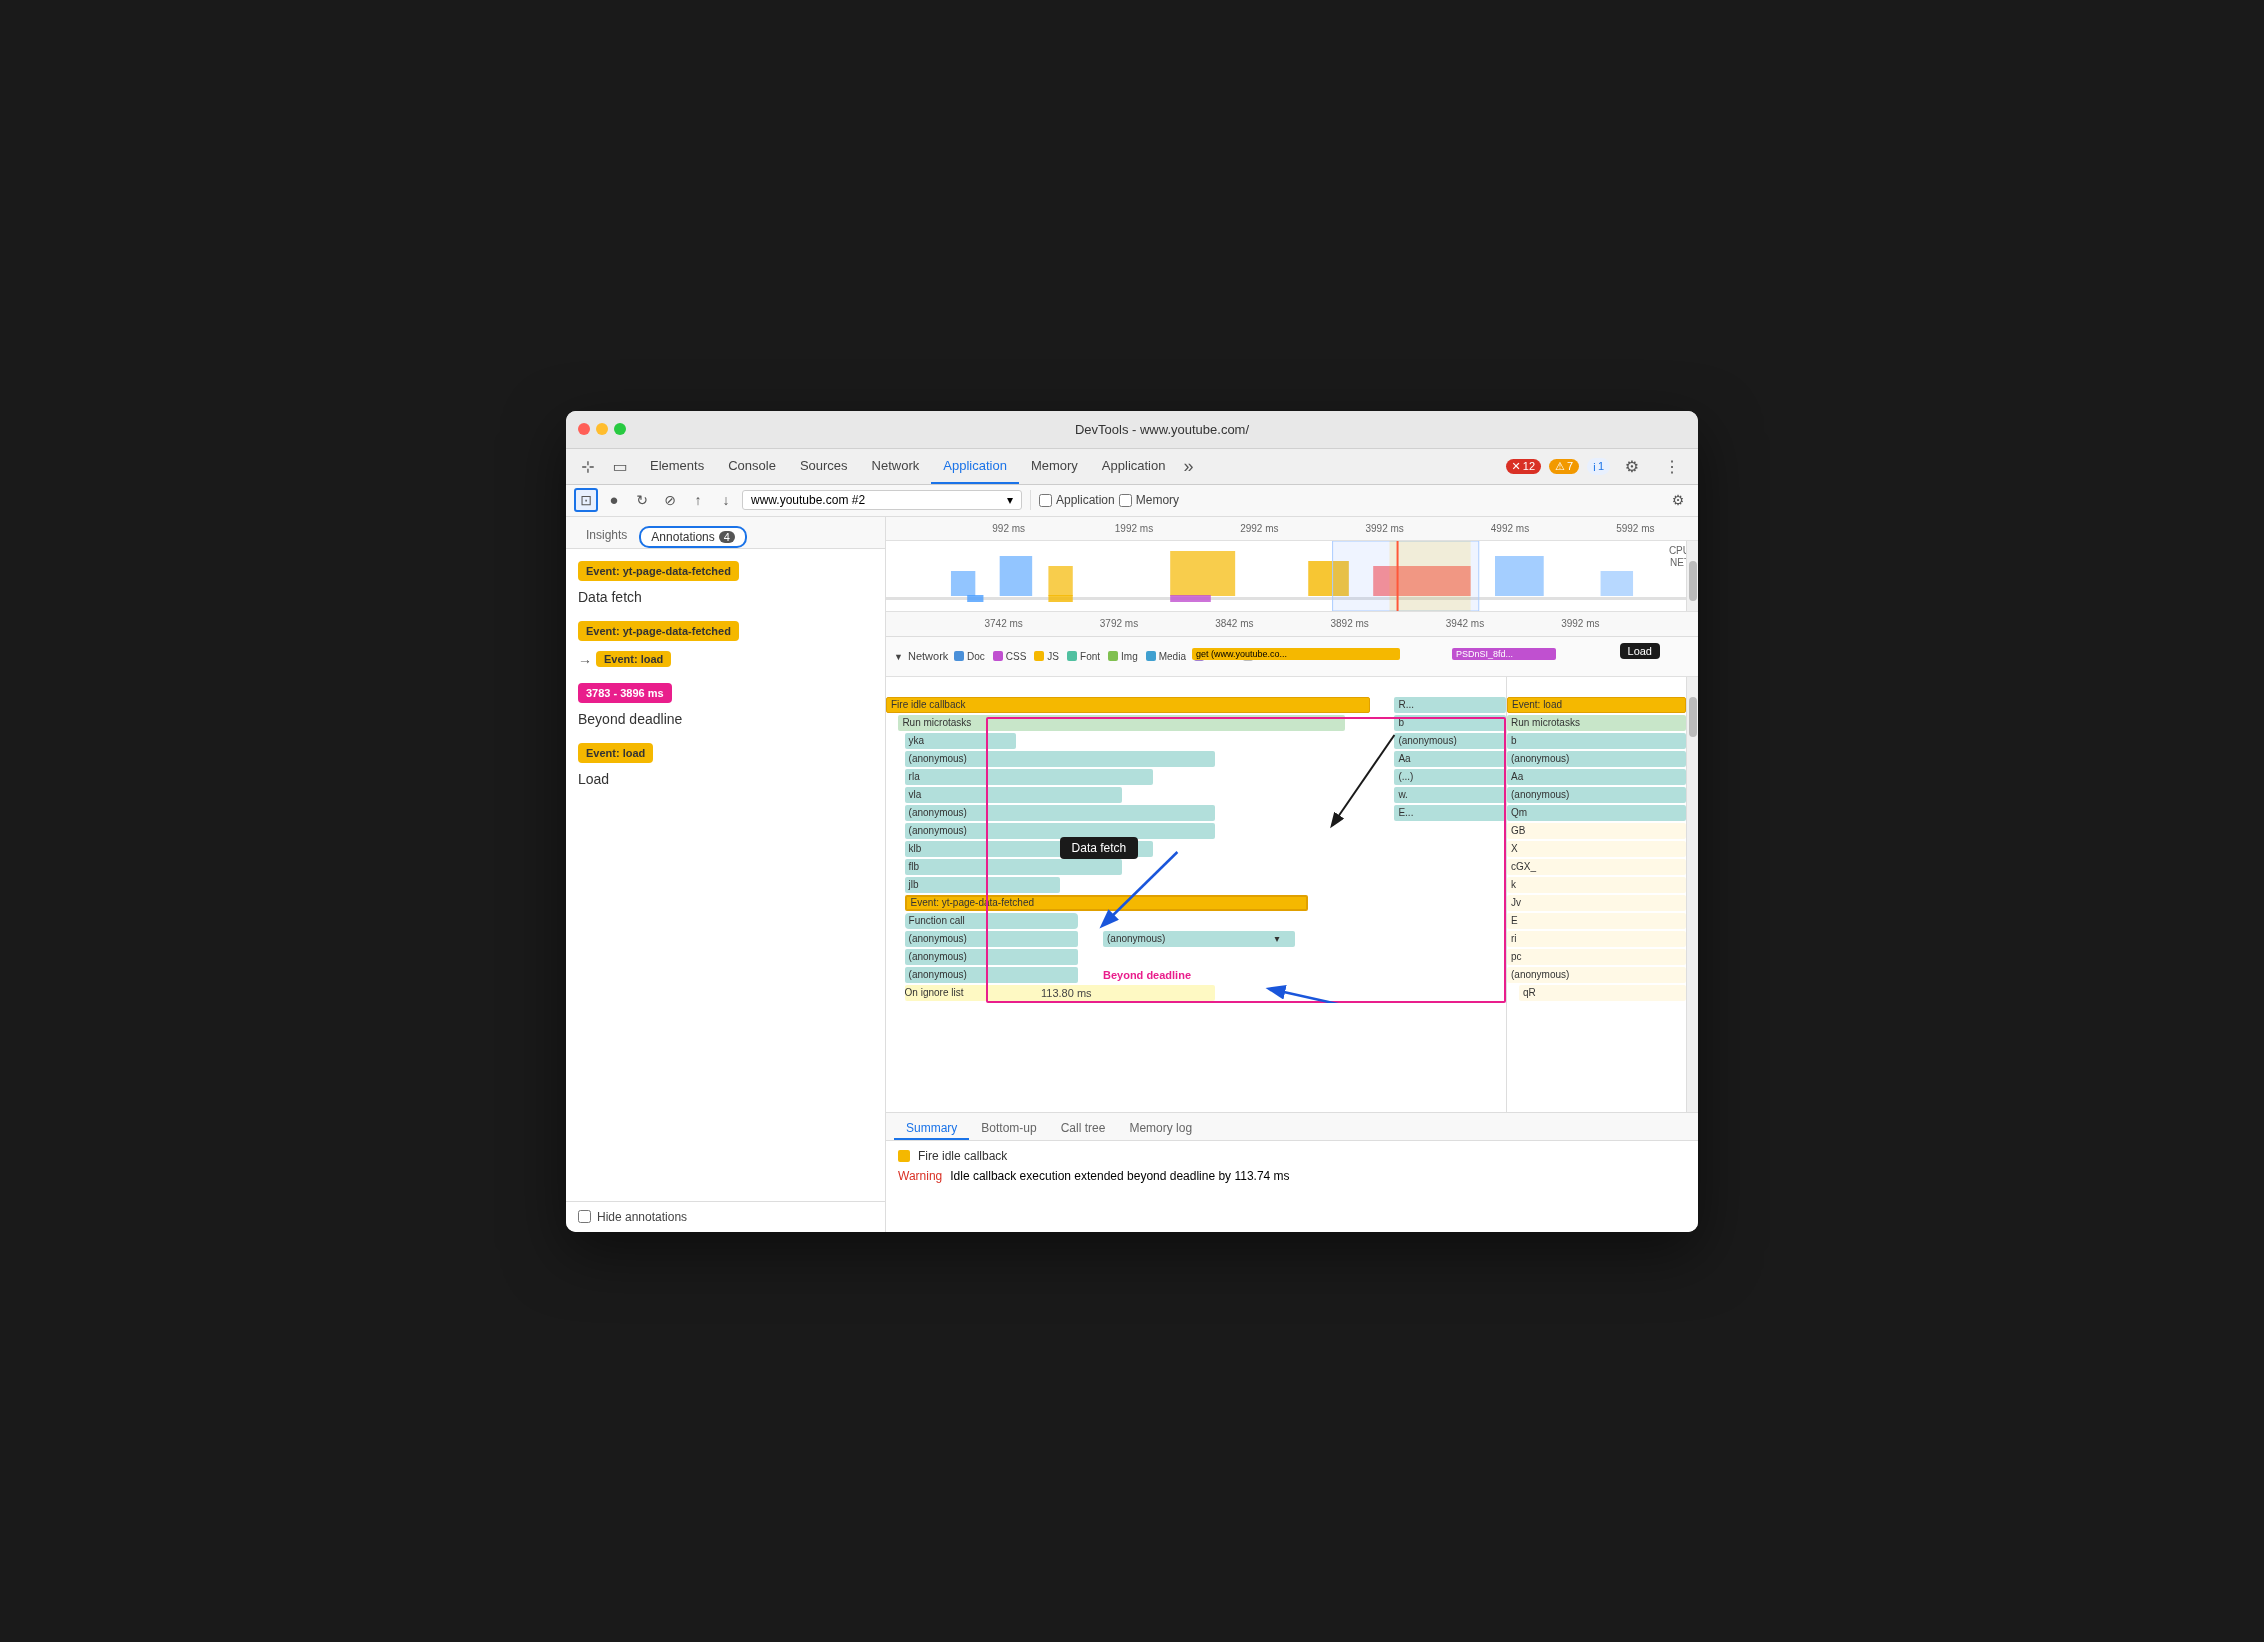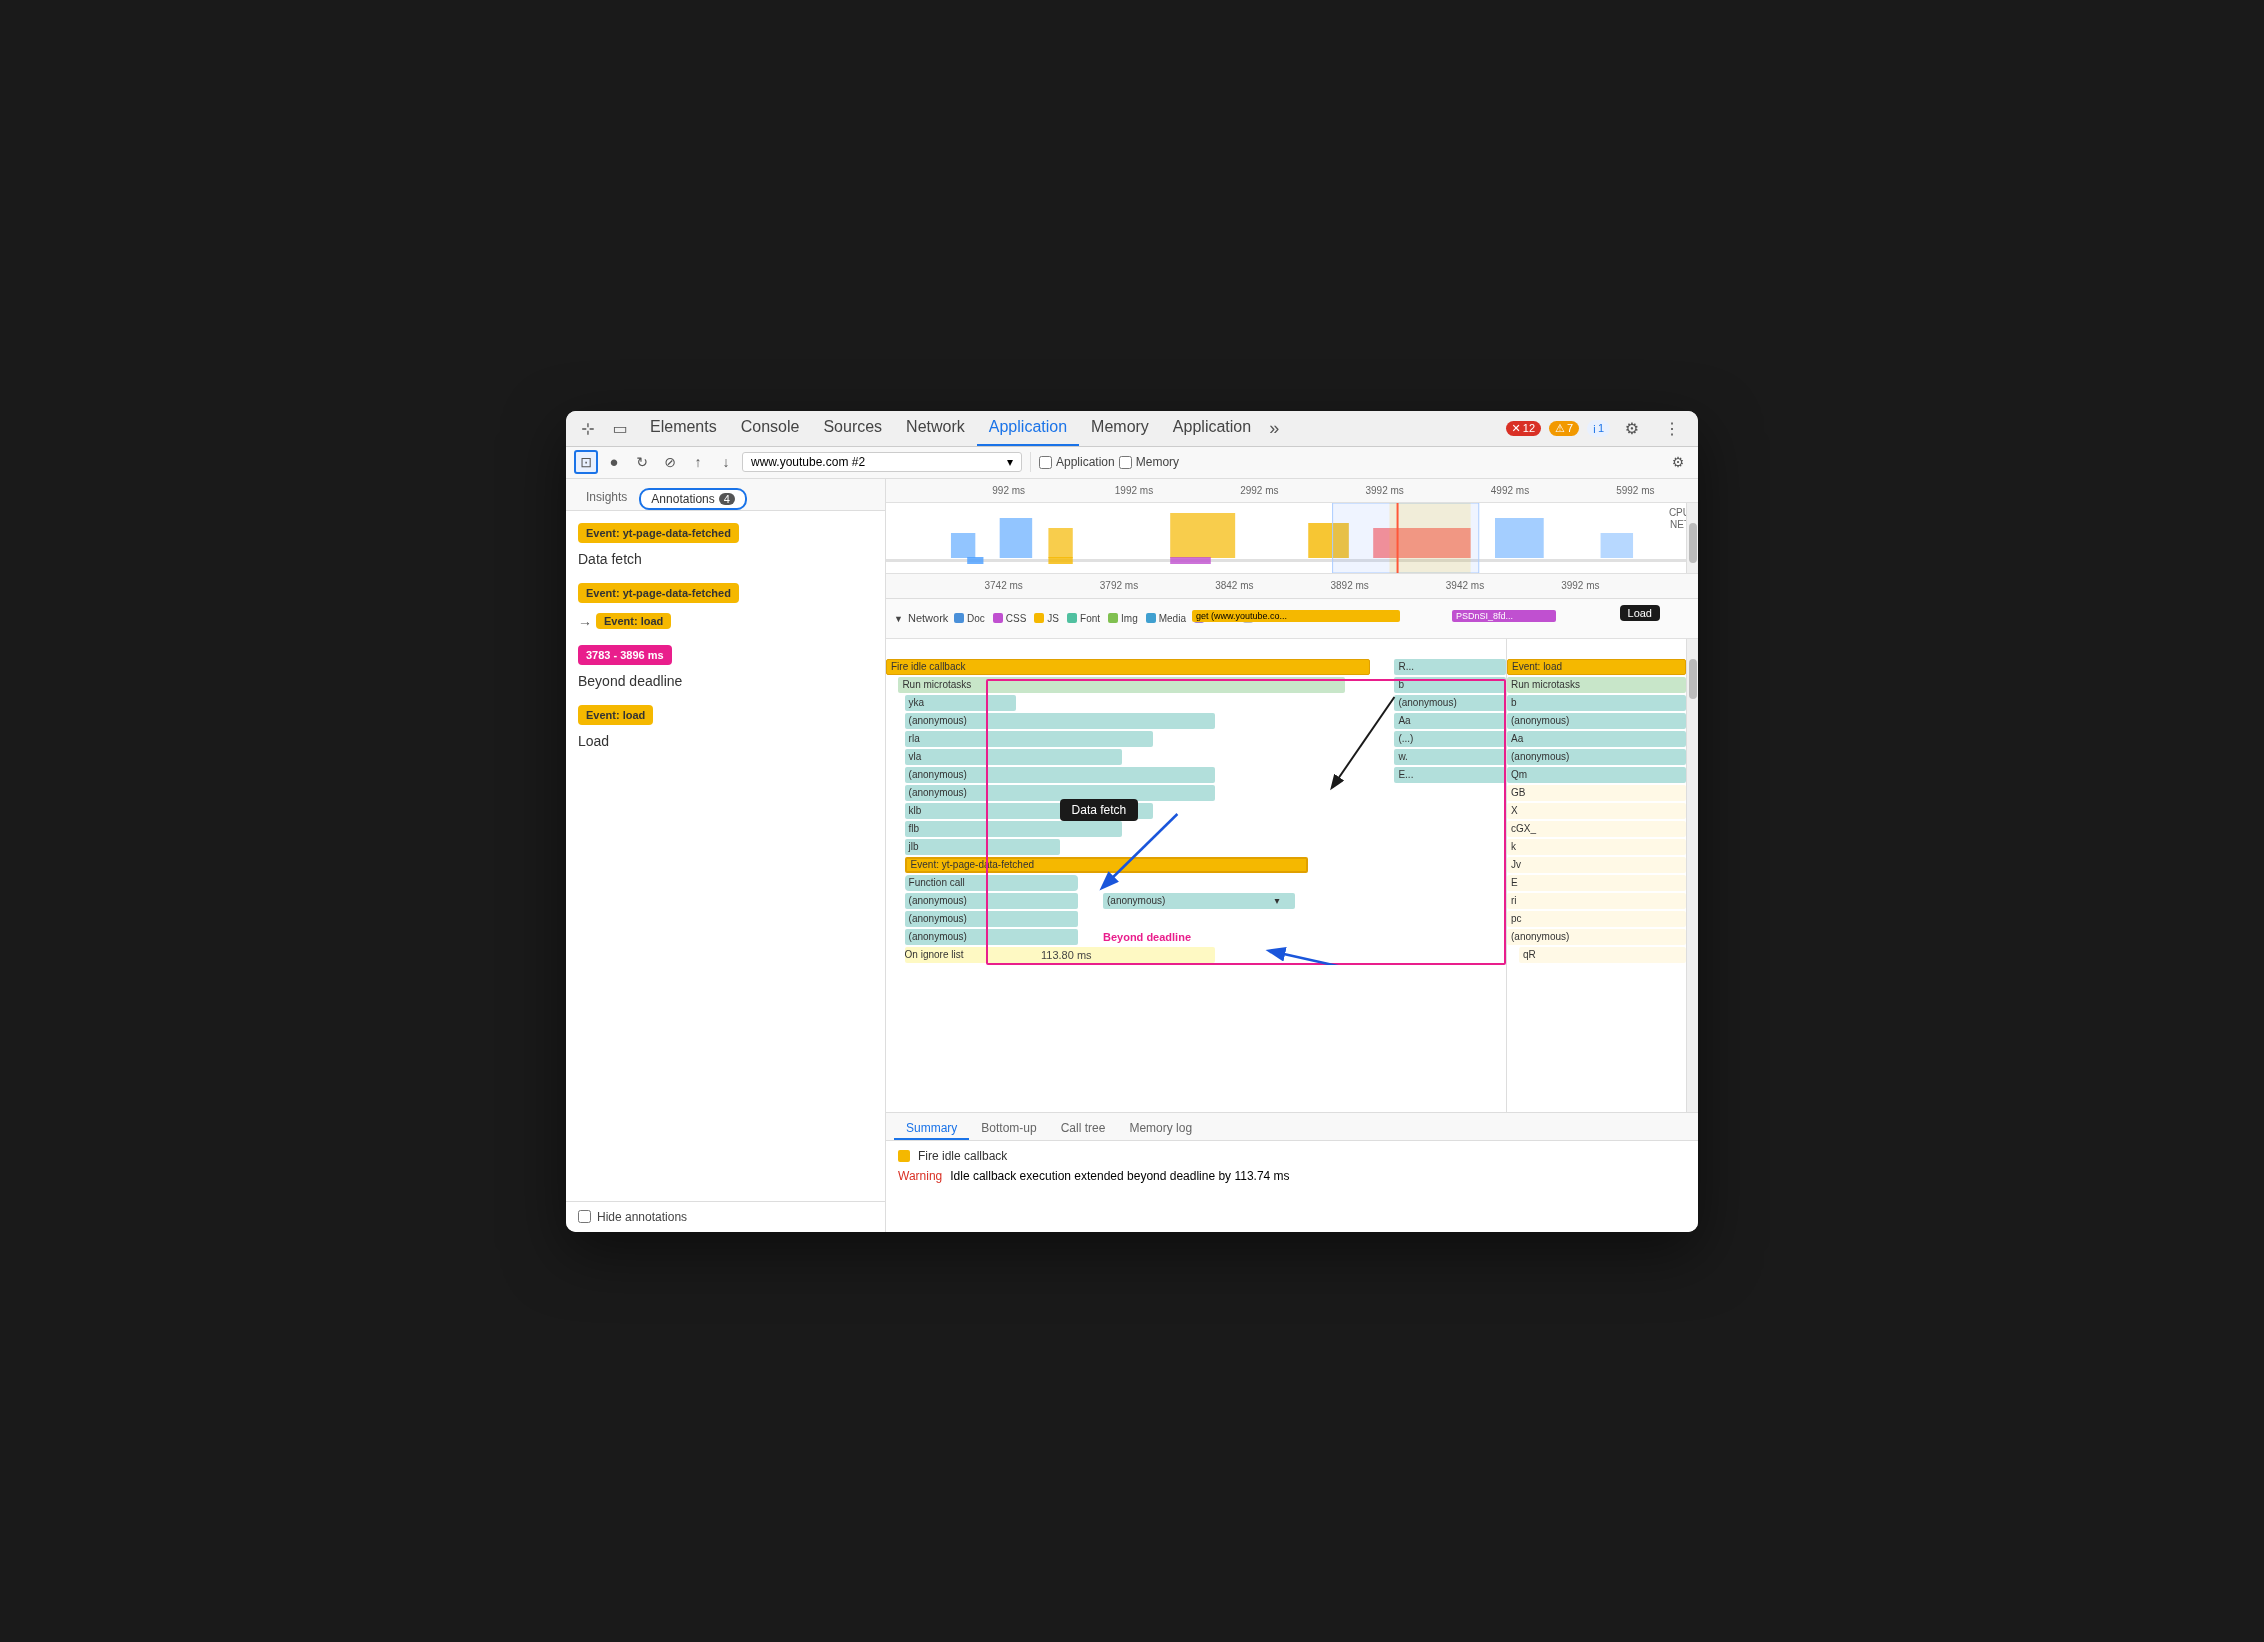--- a/index.html
+++ b/index.html
@@ -60,21 +60,21 @@
     .tab-icon {
       width: 28px; height: 28px;
       display: flex; align-items: center; justify-content: center;
       font-size: 16px; color: #555; cursor: pointer; margin-right: 4px;
     }
     .tab-item {
       padding: 17px 12px;
       height: 36px;
       display: flex;
       align-items: center;
-      font-size: 16px;
+      font-size: 13px;
       color: #444;
       cursor: pointer;
       border-bottom: 2px solid transparent;
     }
     .tab-item.active {
       color: #1a73e8;
       border-bottom: 2px solid #1a73e8;
     }
     .tab-more { font-size: 18px; color: #555; padding: 0 6px; cursor: pointer; }
     .tab-right {
@@ -373,20 +373,28 @@
       left: 2px;
       top: 20px;
       height: 40px;
     }
   </style>
 </head>
 <body>
 
 <div class="window">
 
+  <div class="titlebar">
+    <div class="traffic-lights">
+      <div class="tl tl-red"></div>
+      <div class="tl tl-yellow"></div>
+      <div class="tl tl-green"></div>
+    </div>
+    <div class="titlebar-title">DevTools - www.youtube.com/</div>
+  </div>
 
   <div class="devtools-tabs">
     <div class="tab-icon">⊹</div>
     <div class="tab-icon">▭</div>
     <div class="tab-item">Elements</div>
     <div class="tab-item">Console</div>
     <div class="tab-item">Sources</div>
     <div class="tab-item">Network</div>
     <div class="tab-item active">Application</div>
     <div class="tab-item">Memory</div>

